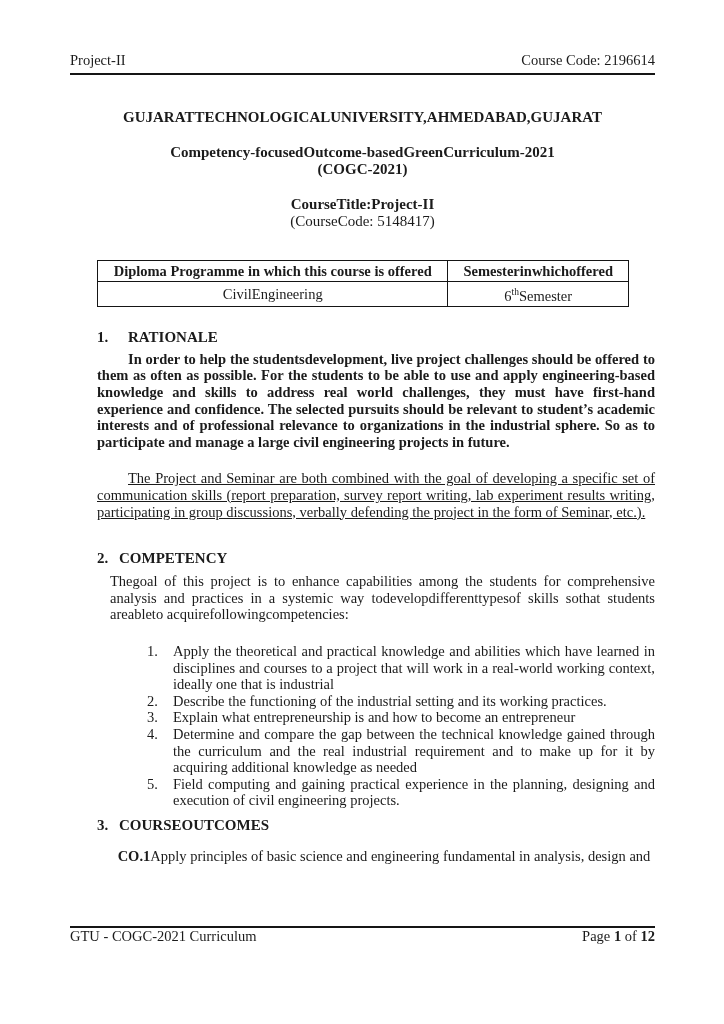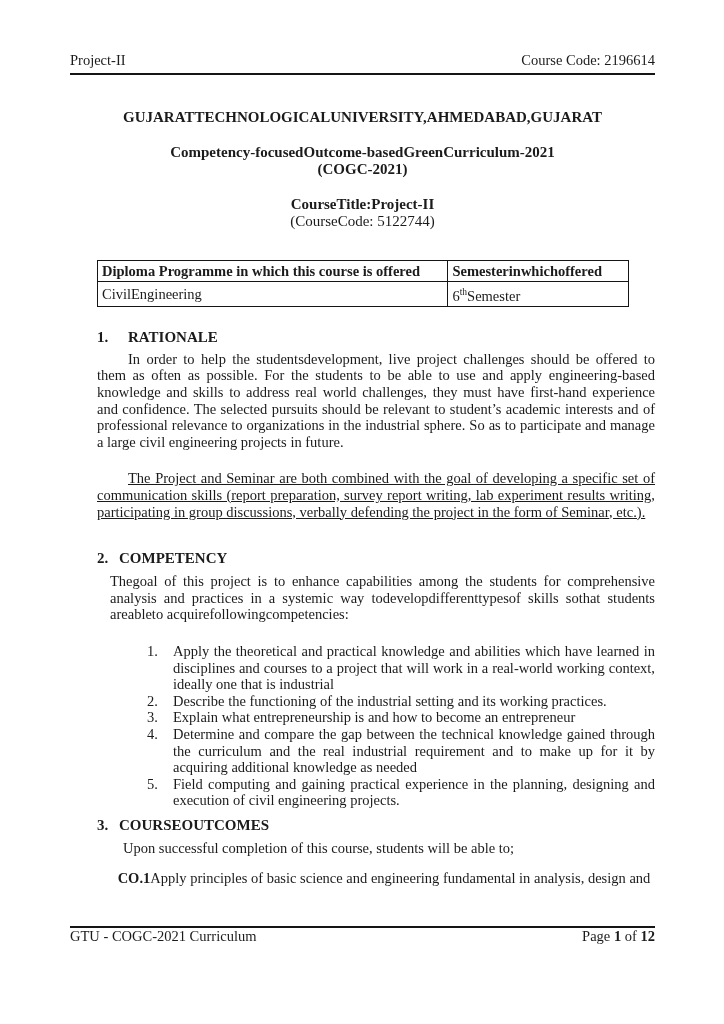--- a/index.html
+++ b/index.html
@@ -34,21 +34,21 @@
   .t-gap { margin-top: 18px !important; }
 
   table.offer-table {
     border-collapse: collapse;
     margin: 30px 0 0 27px;
     width: 532px;
     font-size: 14.5px;
   }
   table.offer-table th, table.offer-table td {
     border: 1.5px solid #151515;
-    text-align: left;
+    text-align: center;
     padding: 1px 4px;
     line-height: 18px;
   }
   table.offer-table th { font-weight: bold; }
   table.offer-table td sup { font-size: 9.5px; }
   table.offer-table col.c1 { width: 66%; }
   table.offer-table col.c2 { width: 34%; }
 
   section { margin-left: 27px; }
   .sec-rationale { margin-top: 22px; }
@@ -65,21 +65,21 @@
   .sec-num-wide { min-width: 31px; }
   .head-indent { margin-left: 3px; }
 
   .para {
     margin: 0;
     font-size: 14.5px;
     line-height: 16.6px;
     text-align: justify;
   }
   .indent { text-indent: 31px; }
-  .p-top5  { margin-top: 5px; }
+  .p-top5  { margin-top: 5px; font-weight: bold; }
   .p-top20 { margin-top: 20px; text-decoration: underline; }
   .comp-intro { margin-top: 6px; margin-left: 13px; }
   .co-intro { margin-top: 6px; margin-left: 26px; text-align: left; }
   .co-item  { margin-top: 14px; margin-left: 16px; text-align: center; }
   .co-item strong { font-weight: bold; }
 
   ol.comp-list {
     list-style: none;
     margin: 20px 0 0 50px;
     padding: 0;
@@ -112,21 +112,21 @@
     <span>Course Code: 2196614</span>
   </header>
 
   <main class="content">
 
     <div class="title-block">
       <p class="t-bold">GUJARATTECHNOLOGICALUNIVERSITY,AHMEDABAD,GUJARAT</p>
       <p class="t-bold t-gap">Competency-focusedOutcome-basedGreenCurriculum-2021</p>
       <p class="t-bold">(COGC-2021)</p>
       <p class="t-bold t-gap">CourseTitle:Project-II</p>
-      <p>(CourseCode: 5122744)</p>
+      <p>(CourseCode: 5148417)</p>
     </div>
 
     <table class="offer-table">
       <colgroup>
           <col class="c1">
           <col class="c2">
         </colgroup>
       <thead>
         <tr>
           <th>Diploma Programme in which this course is offered</th>
@@ -178,21 +178,20 @@
           <span class="li-text">Field computing and gaining practical experience in the planning, designing and execution of civil engineering projects.</span>
         </li>
       </ol>
     </section>
 
     <section class="sec-outcomes">
       <h2 class="sec-head head-indent">
         <span class="sec-num">3.</span>
         <span>COURSEOUTCOMES</span>
       </h2>
-      <p class="para co-intro">Upon successful completion of this course, students will be able to;</p>
       <p class="para co-item"><strong>CO.1</strong><span>Apply principles of basic science and engineering fundamental in analysis, design and</span></p>
     </section>
 
   </main>
 
   <footer class="page-footer">
     <span>GTU - COGC-2021 Curriculum</span>
     <span><span>Page</span> <strong>1</strong> <span>of</span> <strong>12</strong></span>
   </footer>
 

